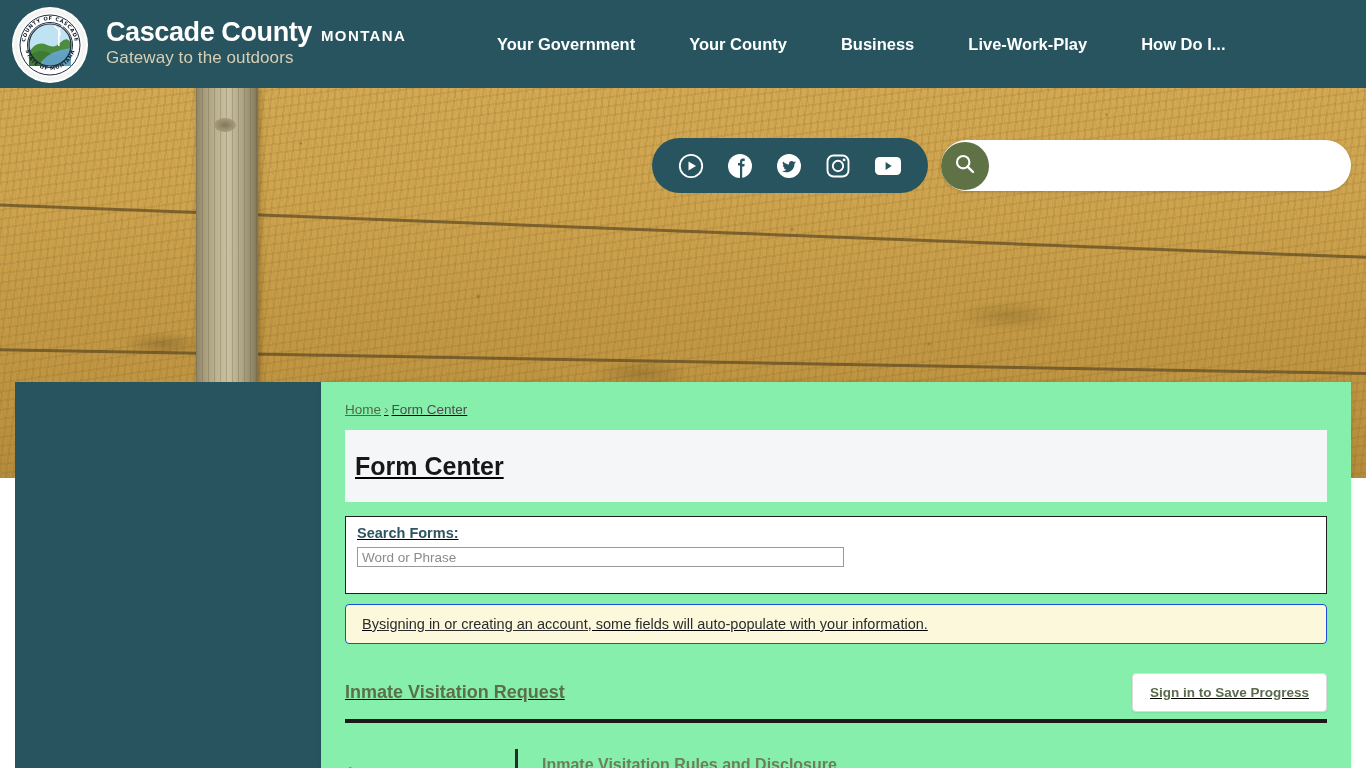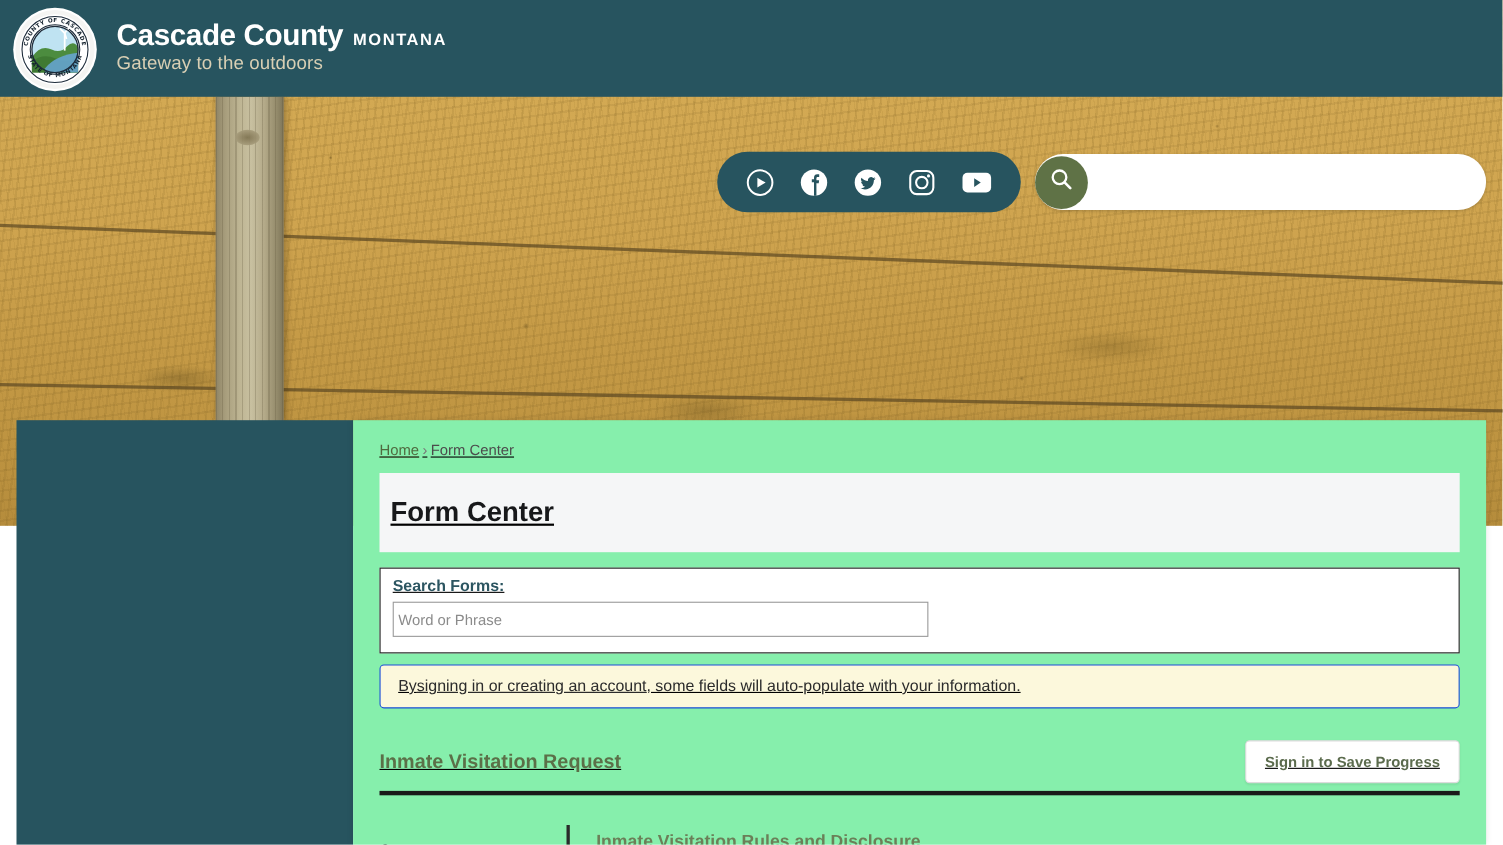--- a/index.html
+++ b/index.html
@@ -154,21 +154,21 @@
 
   .search-forms {
     margin: 14px 24px 0 24px; height: 78px;
     border: 1px solid #1f1f1f; background: #ffffff;
     position: relative; padding: 8px 12px 0 11px;
   }
   .sf-label {
     font-size: 14.5px; font-weight: bold; color: #2c5561; margin-bottom: 6px;
   }
   .sf-input {
-    width: 487px; height: 32px; border: 1px solid #9a9a9a;
+    width: 487px; height: 20px; border: 1px solid #9a9a9a;
     font-size: 13.5px; color: #222; padding: 1px 4px; outline: none;
     font-family: "Liberation Sans", sans-serif; background: #fff;
   }
   .sf-input::placeholder { color: #8b8b8b; }
   .sf-right {
     position: absolute; right: 11px; top: 25px;
     display: flex; align-items: center; gap: 11px;
   }
   .sf-cat {
     font-size: 13.5px; color: #6b7350; cursor: pointer;
@@ -249,20 +249,27 @@
     </div>
 
     <div class="brand">
       <div class="brand-line">
         <span class="brand-main">Cascade County</span>
         <span class="brand-state">MONTANA</span>
       </div>
       <div class="brand-tag">Gateway to the outdoors</div>
     </div>
 
+    <div class="nav">
+      <div class="nav-item">Your Government</div>
+      <div class="nav-item">Your County</div>
+      <div class="nav-item">Business</div>
+      <div class="nav-item">Live-Work-Play</div>
+      <div class="nav-item">How Do I...</div>
+    </div>
   </div>
 
   <div class="social-bar">
     <span>
       <svg width="26" height="26" viewBox="0 0 26 26">
           <circle cx="13" cy="13" r="11.2" fill="none" stroke="#fff" stroke-width="1.8"></circle>
           <path d="M10.5 8.5 L18 13 L10.5 17.5 Z" fill="#fff"></path>
         </svg>
     </span>
     <span>

